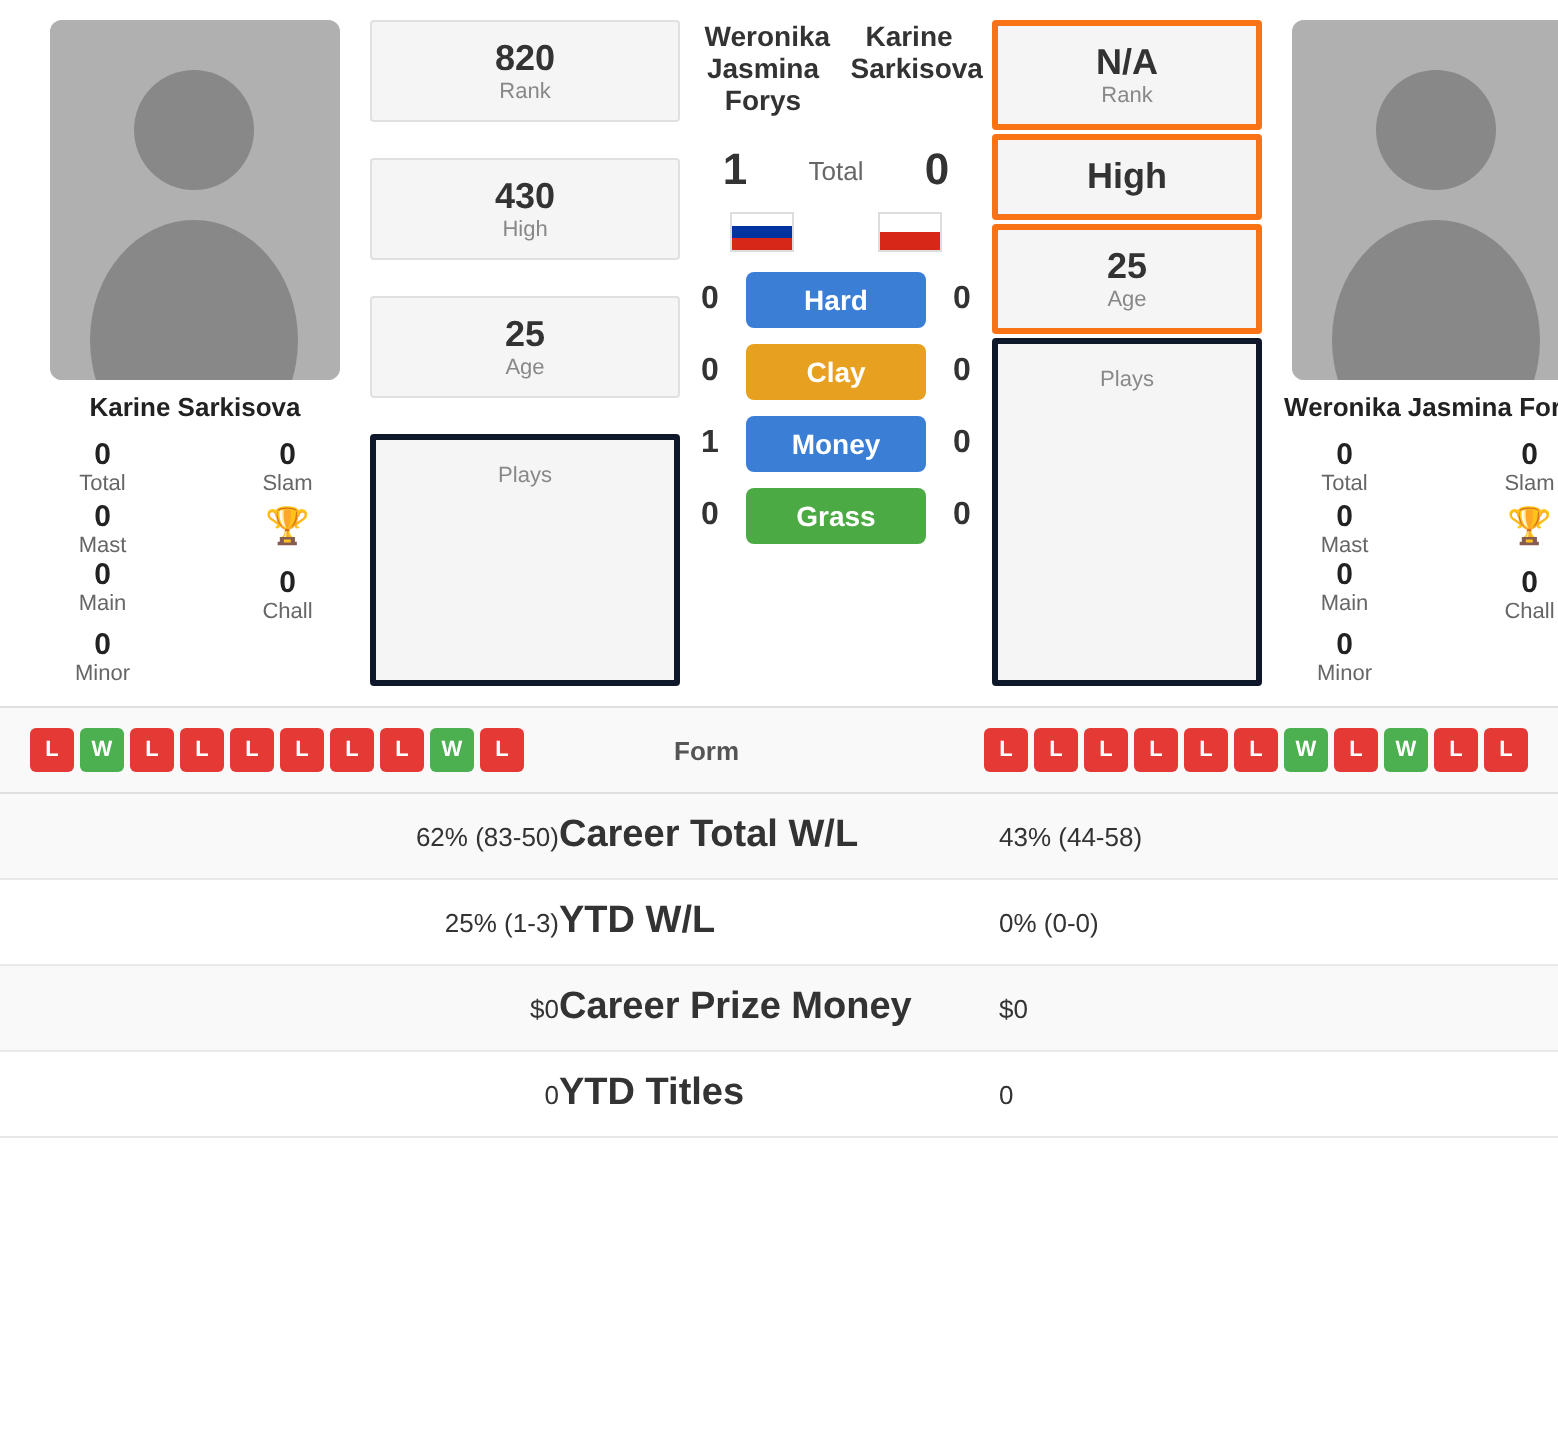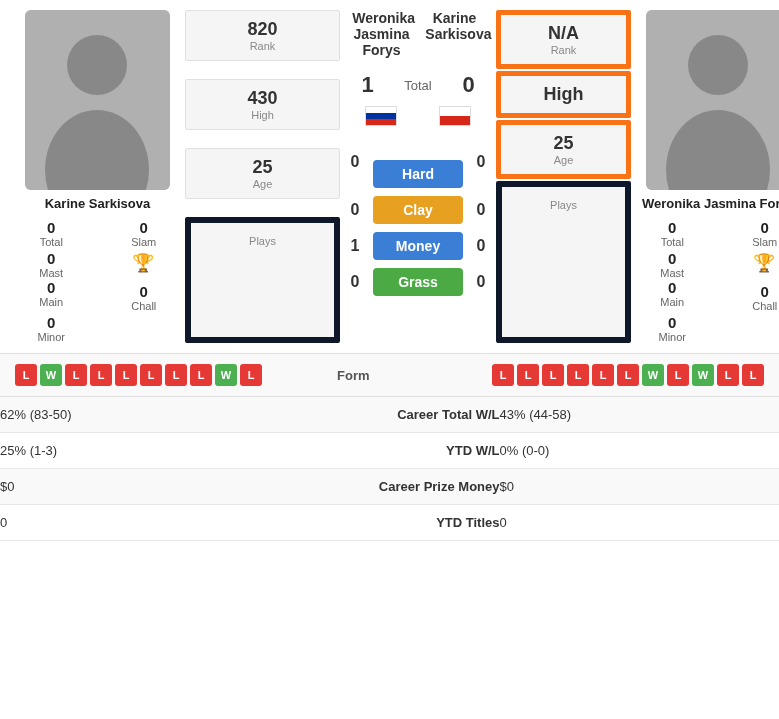--- a/index.html
+++ b/index.html
@@ -192,38 +192,38 @@
     .surface-badge {
       min-width: 90px;
       text-align: center;
       padding: 6px 12px;
       border-radius: 4px;
       font-size: 14px;
       font-weight: bold;
       color: white;
     }
 
-    .surface-hard { background: #3a7ed5; margin-top: 24px; }
+    .surface-hard { background: #3a7ed5; }
     .surface-clay { background: #e8a020; }
     .surface-indoor { background: #3a7ed5; }
     .surface-grass { background: #4caa44; }
 
     
     .right-stats {
       display: flex;
       flex-direction: column;
       align-items: center;
       width: 135px;
       flex-shrink: 0;
       gap: 2px;
     }
 
     .right-stat-box {
       background: #f5f5f5;
-      border: 5px solid #f97316;
+      border: 3px solid #f97316;
       width: 100%;
       text-align: center;
       padding: 8px 4px;
       border-radius: 2px;
     }
 
     .right-stat-value {
       font-size: 18px;
       font-weight: bold;
       color: #333;
@@ -284,29 +284,29 @@
       border-bottom: 1px solid #e8e8e8;
       padding: 10px 0;
     }
 
     .stats-row:nth-child(odd) {
       background: #f9f9f9;
     }
 
     .stats-left-val {
       flex: 1;
-      text-align: left;
+      text-align: right;
       font-size: 13px;
       color: #333;
     }
 
     .stats-center-label {
       width: 220px;
-      text-align: right;
-      font-size: 13px;
+      text-align: left;
+      font-size: 19px;
       font-weight: bold;
       color: #333;
       flex-shrink: 0;
     }
 
     .stats-right-val {
       flex: 1;
       text-align: left;
       font-size: 13px;
       color: #333;
@@ -337,21 +337,21 @@
     .player-right-card {
       display: flex;
       flex-direction: column;
       align-items: center;
       width: 175px;
       flex-shrink: 0;
     }
 
     .plays-box {
       background: #f5f5f5;
-      border: 6px solid #0f172a;
+      border: 3px solid #0f172a;
       width: 100%;
       text-align: center;
       padding: 12px 4px;
       border-radius: 2px;
       flex: 1;
     }
 
     .plays-label {
       font-size: 11px;
       color: #888;

